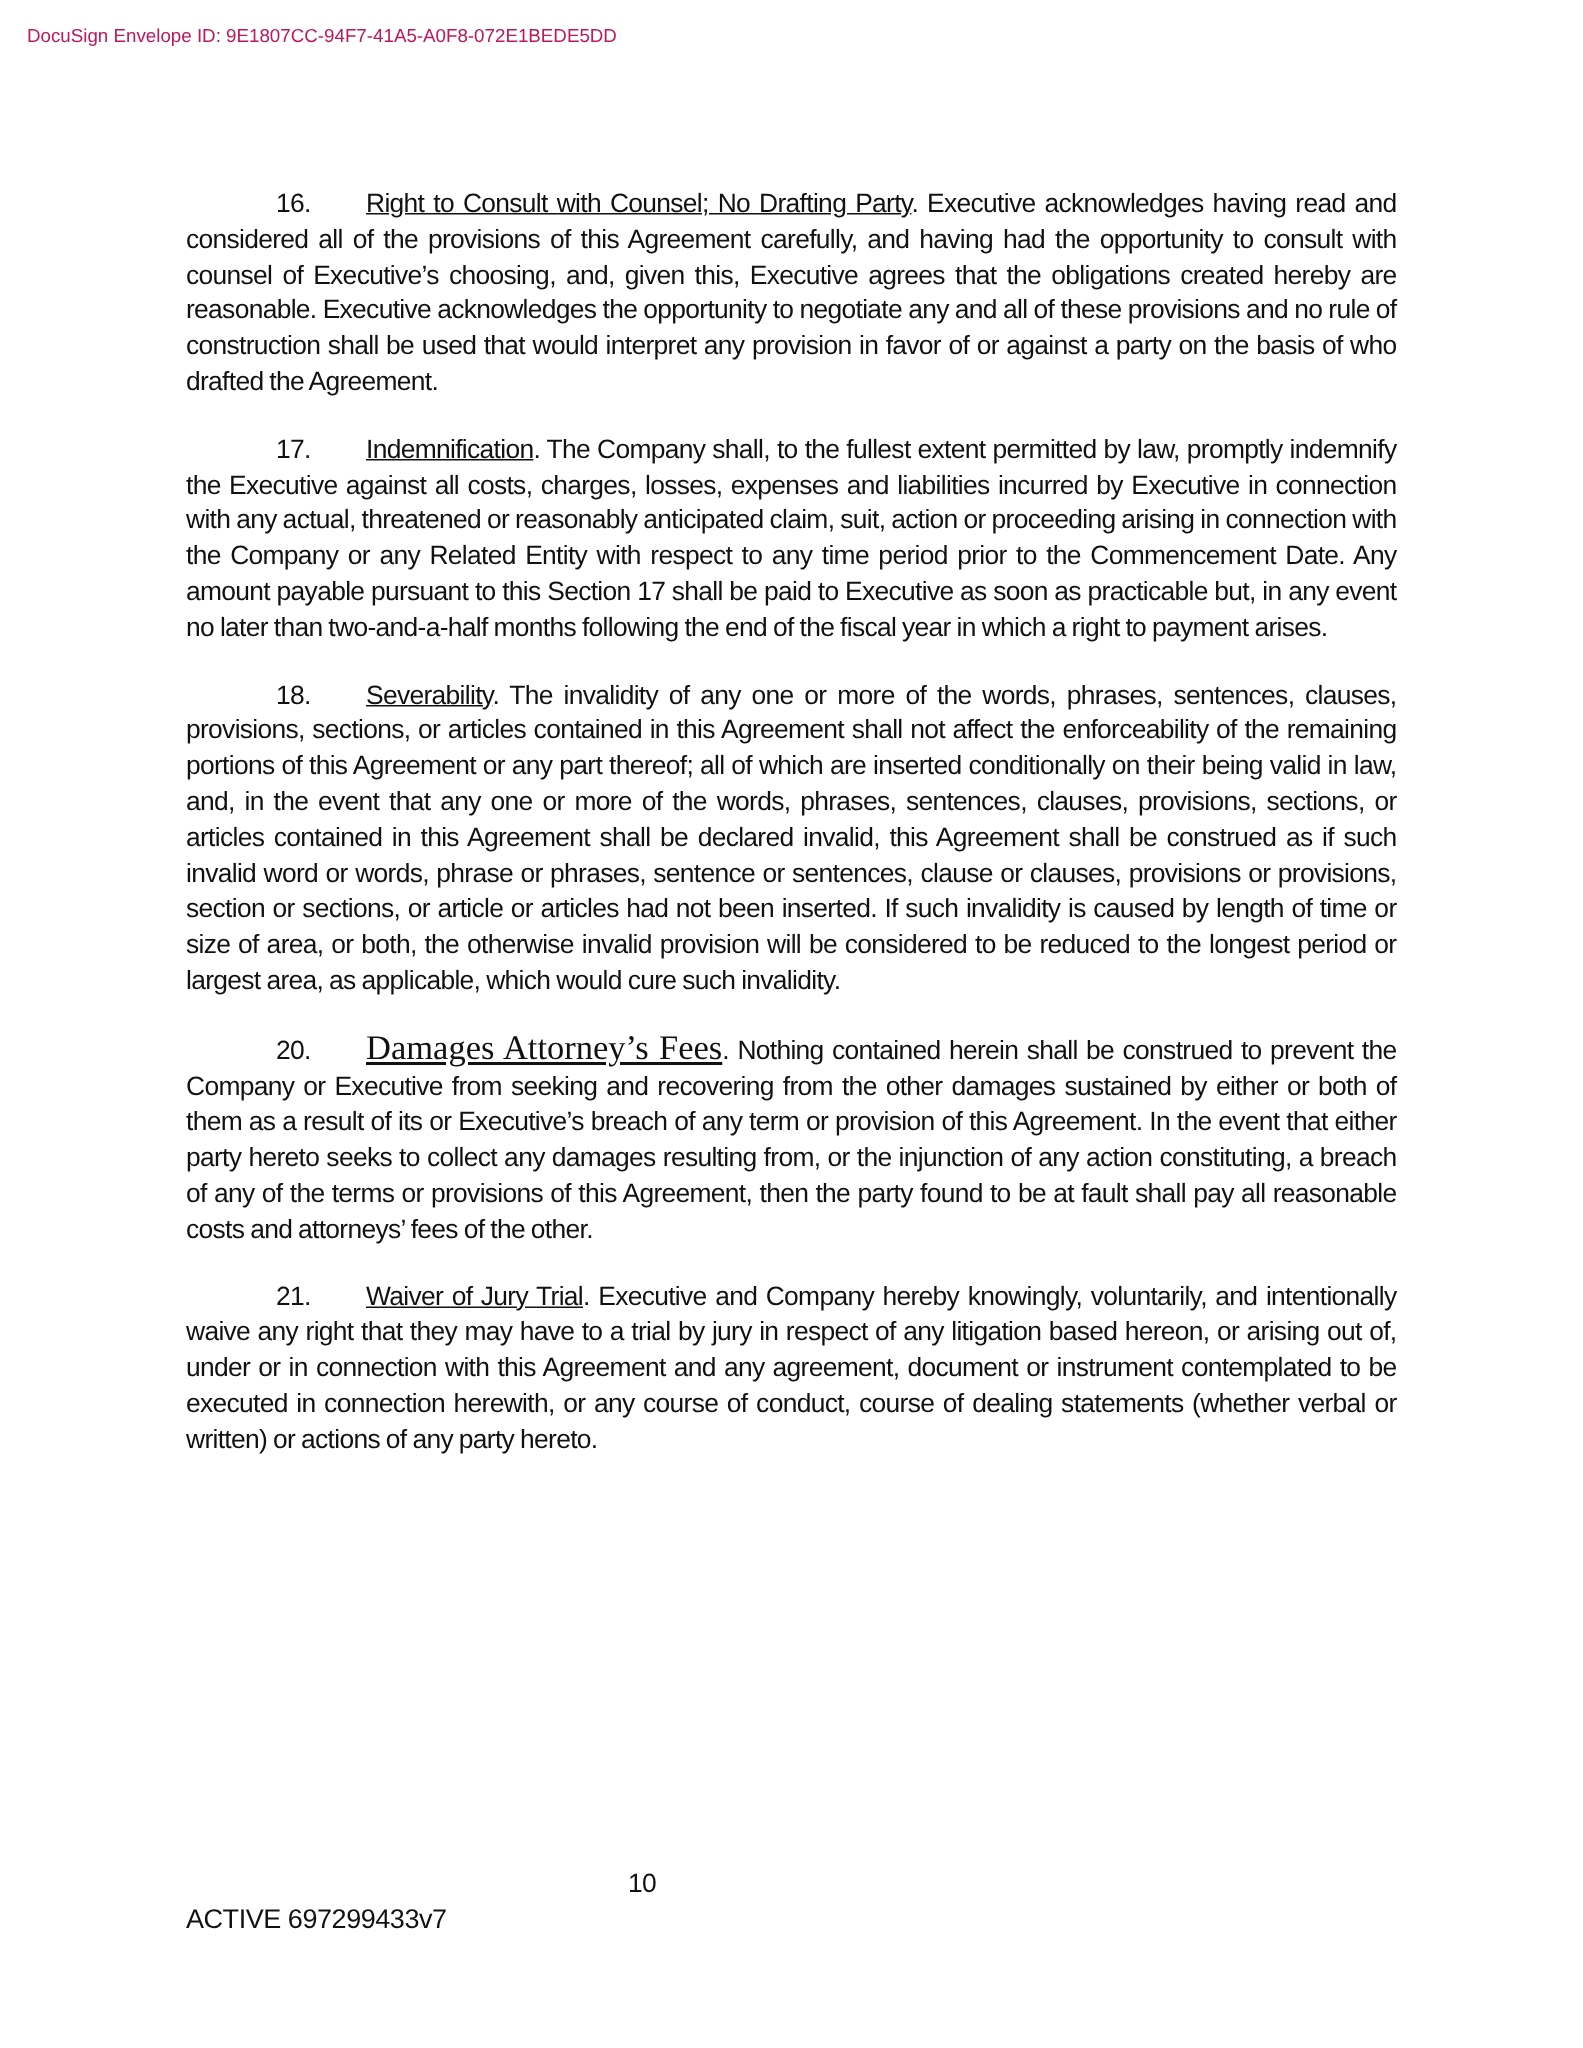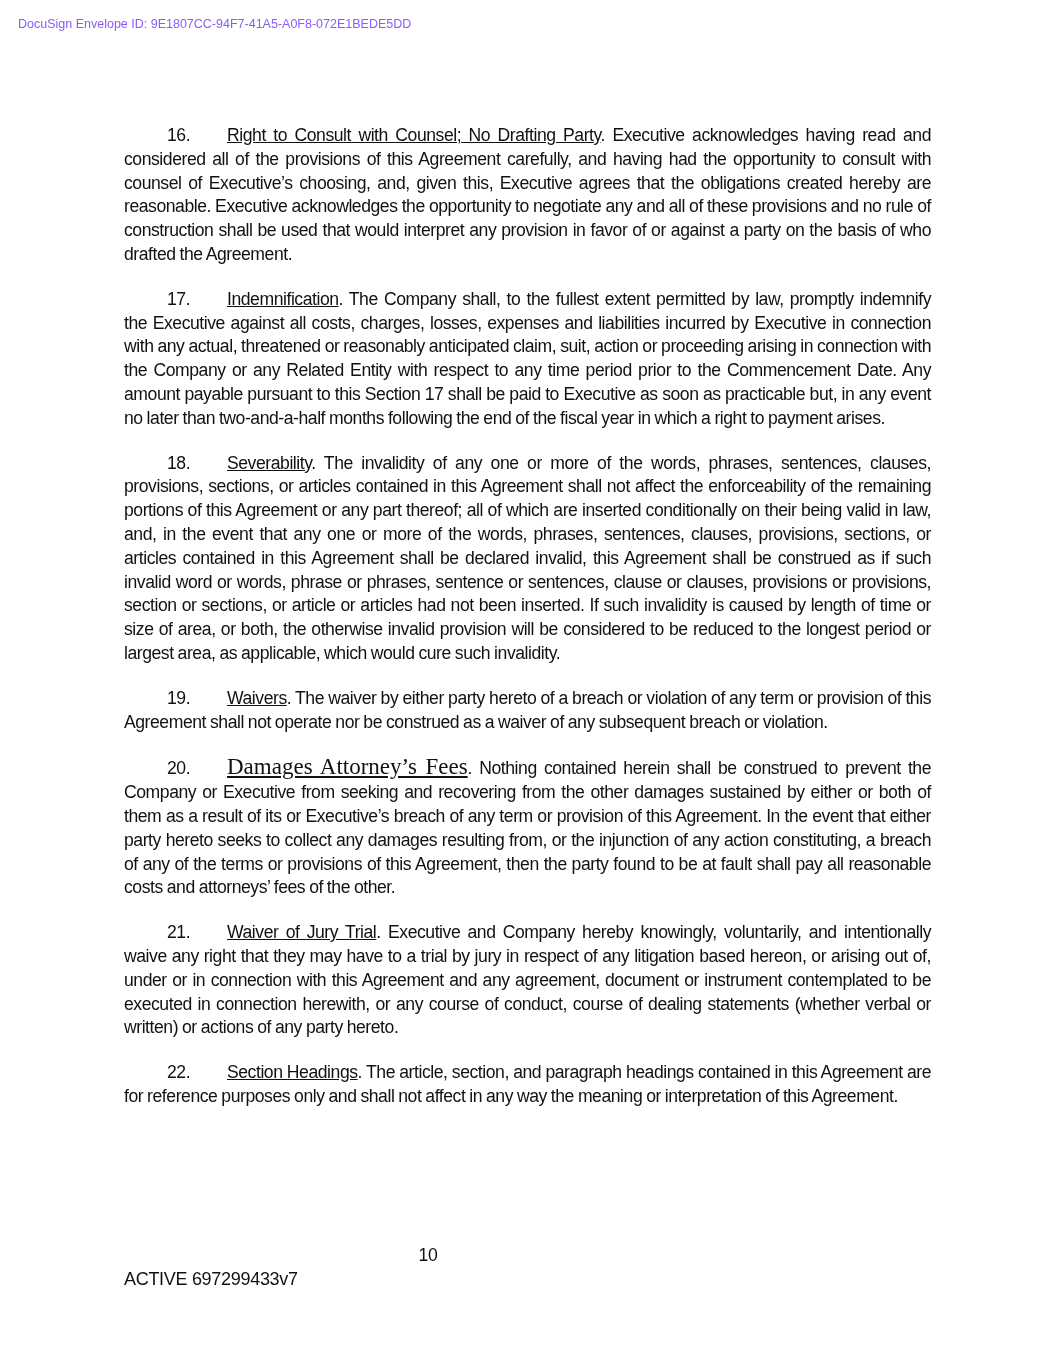--- a/index.html
+++ b/index.html
@@ -1,34 +1,32 @@
 <!DOCTYPE html>
 <html><head>
   <meta charset="utf-8">
   <style>
     html, body { margin: 0; padding: 0; background: #ffffff; }
     body { width: 1055px; height: 1365px; position: relative; overflow: hidden; color: #111; }
-    .envelope { position: absolute; left: 18px; top: 17px; font-family: "Liberation Sans", sans-serif; font-size: 12.5px; color: #8b5cf6; }
+    .envelope { position: absolute; left: 18px; top: 17px; font-family: "Liberation Sans", sans-serif; font-size: 12.5px; color: #be185d; }
     .page { position: absolute; left: 124px; top: 124px; width: 807px; }
     .para { font-family: "Liberation Sans", sans-serif; font-size: 17.6px; line-height: 23.8px; text-align: justify; margin: 0 0 21px 0; letter-spacing: -0.45px; word-spacing: -0.5px; transform: scaleX(1); }
-    .para .num { display: inline-block; width: 60px; margin-left: 43px; }
+    .para .num { display: inline-block; width: 60px; margin-left: 60px; }
     .para .heading { text-decoration: underline; }
     .para .serif { font-family: "Liberation Serif", serif; font-size: 23px; letter-spacing: 0; }
     .page-number { position: absolute; left: 0; width: 856px; top: 1245px; text-align: center; font-family: "Liberation Sans", sans-serif; font-size: 17.6px; letter-spacing: -0.4px; }
     .footer-id { position: absolute; left: 124px; top: 1269px; font-family: "Liberation Sans", sans-serif; font-size: 18px; letter-spacing: -0.3px; }
   </style>
 </head>
 <body>
 
 <div class="envelope">DocuSign Envelope ID: 9E1807CC-94F7-41A5-A0F8-072E1BEDE5DD</div>
 
 <div class="page">
   <p class="para"><span class="num">16.</span><span class="heading">Right to Consult with Counsel; No Drafting Party</span><span>.  Executive acknowledges having read and considered all of the provisions of this Agreement carefully, and having had the opportunity to consult with counsel of Executive’s choosing, and, given this, Executive agrees that the obligations created hereby are reasonable.  Executive acknowledges the opportunity to negotiate any and all of these provisions and no rule of construction shall be used that would interpret any provision in favor of or against a party on the basis of who drafted the Agreement.</span></p>
   <p class="para"><span class="num">17.</span><span class="heading">Indemnification</span><span>.  The Company shall, to the fullest extent permitted by law, promptly indemnify the Executive against all costs, charges, losses, expenses and liabilities incurred by Executive in connection with any actual, threatened or reasonably anticipated claim, suit, action or proceeding arising in connection with the Company or any Related Entity with respect to any time period prior to the Commencement Date.  Any amount payable pursuant to this Section 17 shall be paid to Executive as soon as practicable but, in any event no later than two-and-a-half months following the end of the fiscal year in which a right to payment arises.</span></p>
   <p class="para"><span class="num">18.</span><span class="heading">Severability</span><span>.  The invalidity of any one or more of the words, phrases, sentences, clauses, provisions, sections, or articles contained in this Agreement shall not affect the enforceability of the remaining portions of this Agreement or any part thereof; all of which are inserted conditionally on their being valid in law, and, in the event that any one or more of the words, phrases, sentences, clauses, provisions, sections, or articles contained in this Agreement shall be declared invalid, this Agreement shall be construed as if such invalid word or words, phrase or phrases, sentence or sentences, clause or clauses, provisions or provisions, section or sections, or article or articles had not been inserted.  If such invalidity is caused by length of time or size of area, or both, the otherwise invalid provision will be considered to be reduced to the longest period or largest area, as applicable, which would cure such invalidity.</span></p>
-  <p class="para"><span class="num">19.</span><span class="heading">Waivers</span><span>.  The waiver by either party hereto of a breach or violation of any term or provision of this Agreement shall not operate nor be construed as a waiver of any subsequent breach or violation.</span></p>
   <p class="para"><span class="num">20.</span><span class="heading serif">Damages Attorney’s Fees</span><span>.  Nothing contained herein shall be construed to prevent the Company or Executive from seeking and recovering from the other damages sustained by either or both of them as a result of its or Executive’s breach of any term or provision of this Agreement.  In the event that either party hereto seeks to collect any damages resulting from, or the injunction of any action constituting, a breach of any of the terms or provisions of this Agreement, then the party found to be at fault shall pay all reasonable costs and attorneys’ fees of the other.</span></p>
   <p class="para"><span class="num">21.</span><span class="heading">Waiver of Jury Trial</span><span>.  Executive and Company hereby knowingly, voluntarily, and intentionally waive any right that they may have to a trial by jury in respect of any litigation based hereon, or arising out of, under or in connection with this Agreement and any agreement, document or instrument contemplated to be executed in connection herewith, or any course of conduct, course of dealing statements (whether verbal or written) or actions of any party hereto.</span></p>
-  <p class="para"><span class="num">22.</span><span class="heading">Section Headings</span><span>.  The article, section, and paragraph headings contained in this Agreement are for reference purposes only and shall not affect in any way the meaning or interpretation of this Agreement.</span></p>
 </div>
 
 <div class="page-number">10</div>
 <div class="footer-id">ACTIVE 697299433v7</div>
 
 </body></html>

